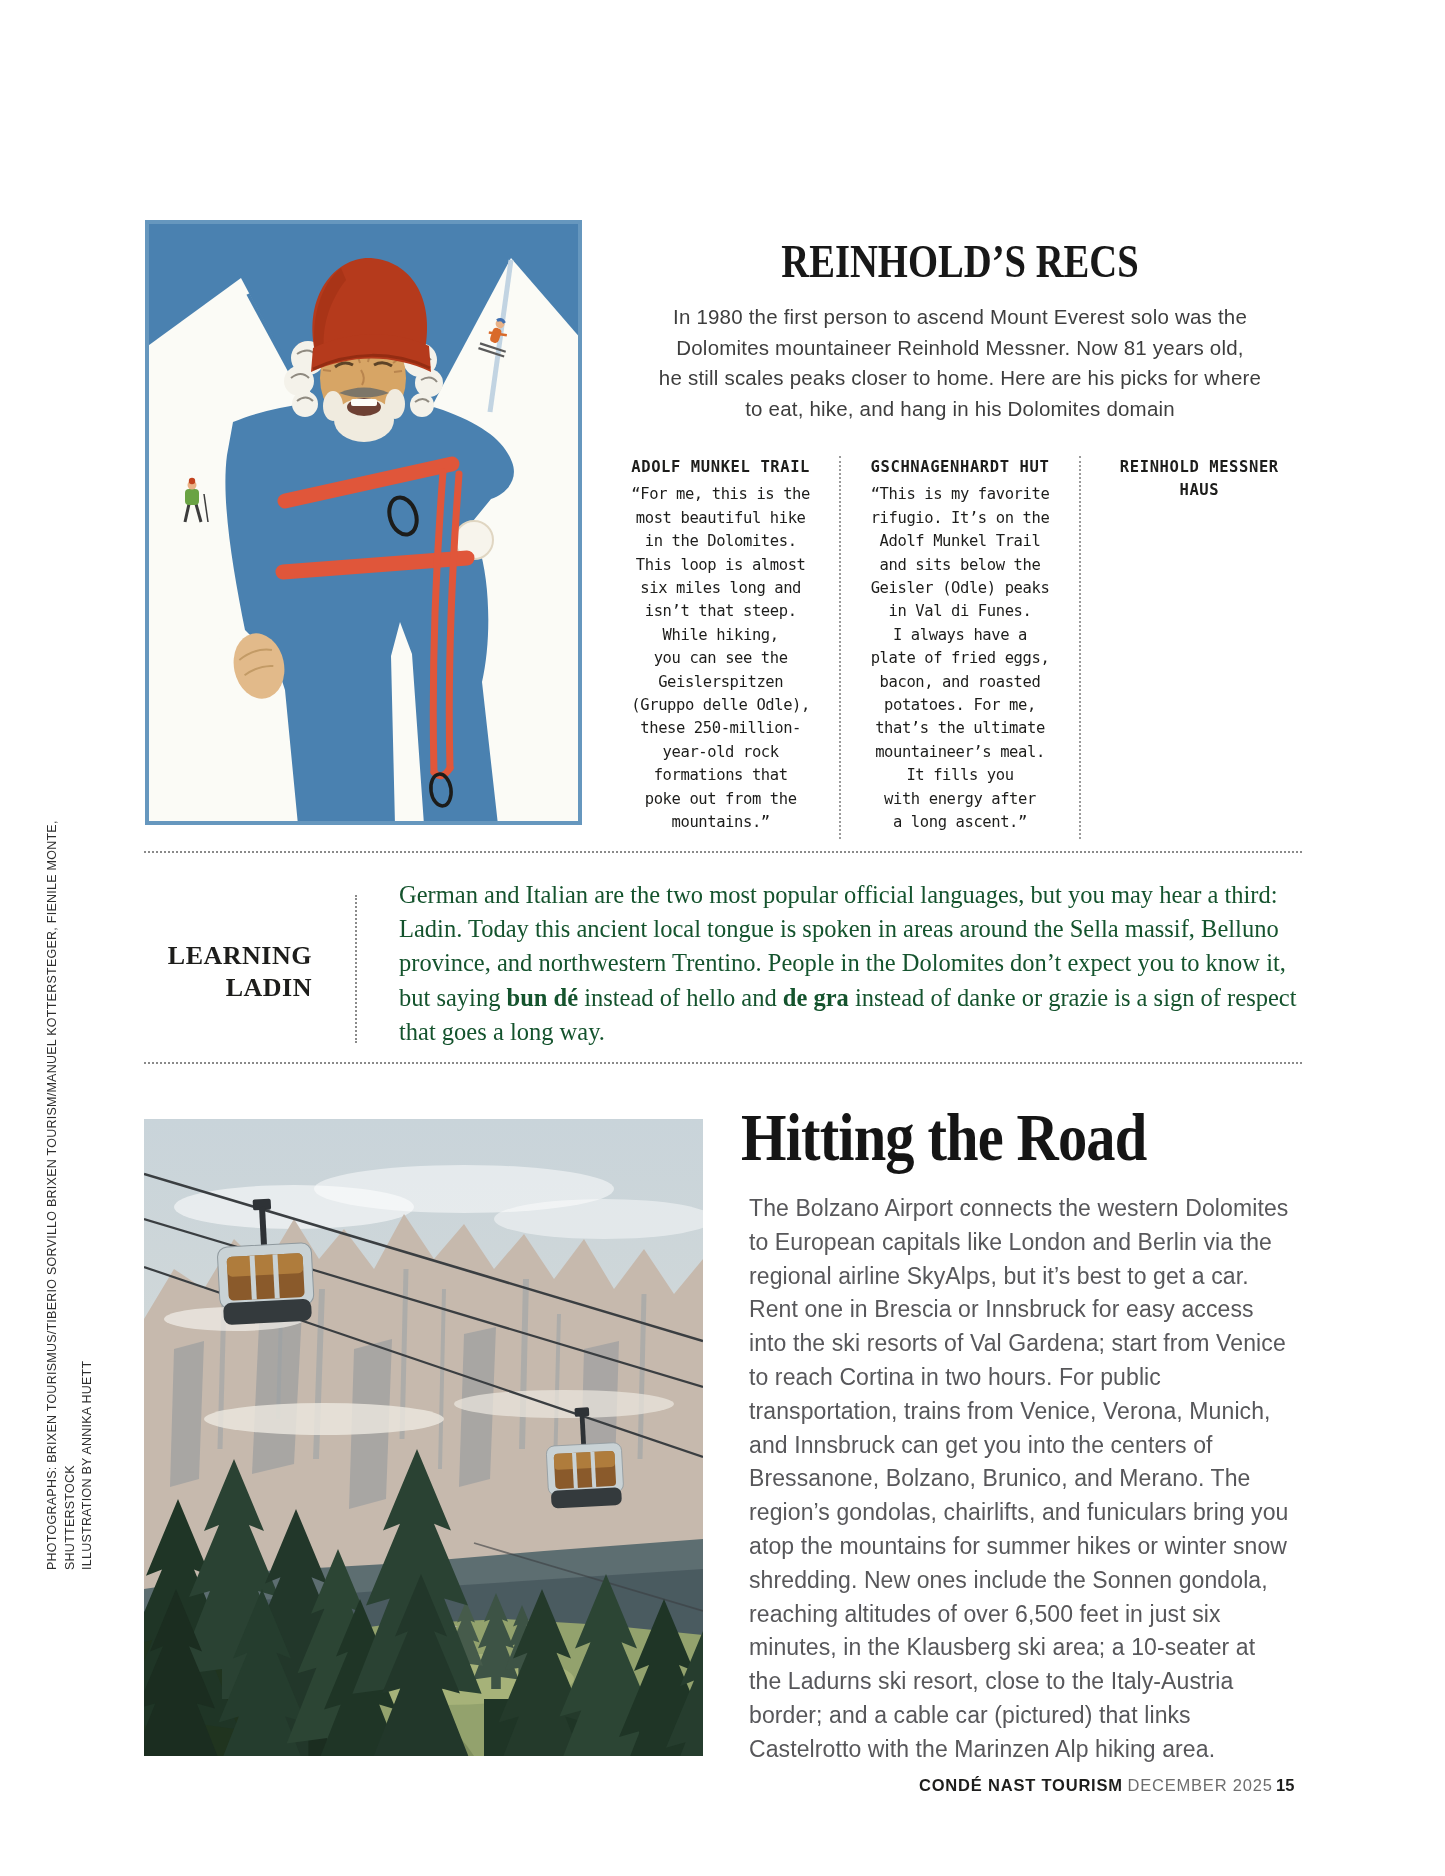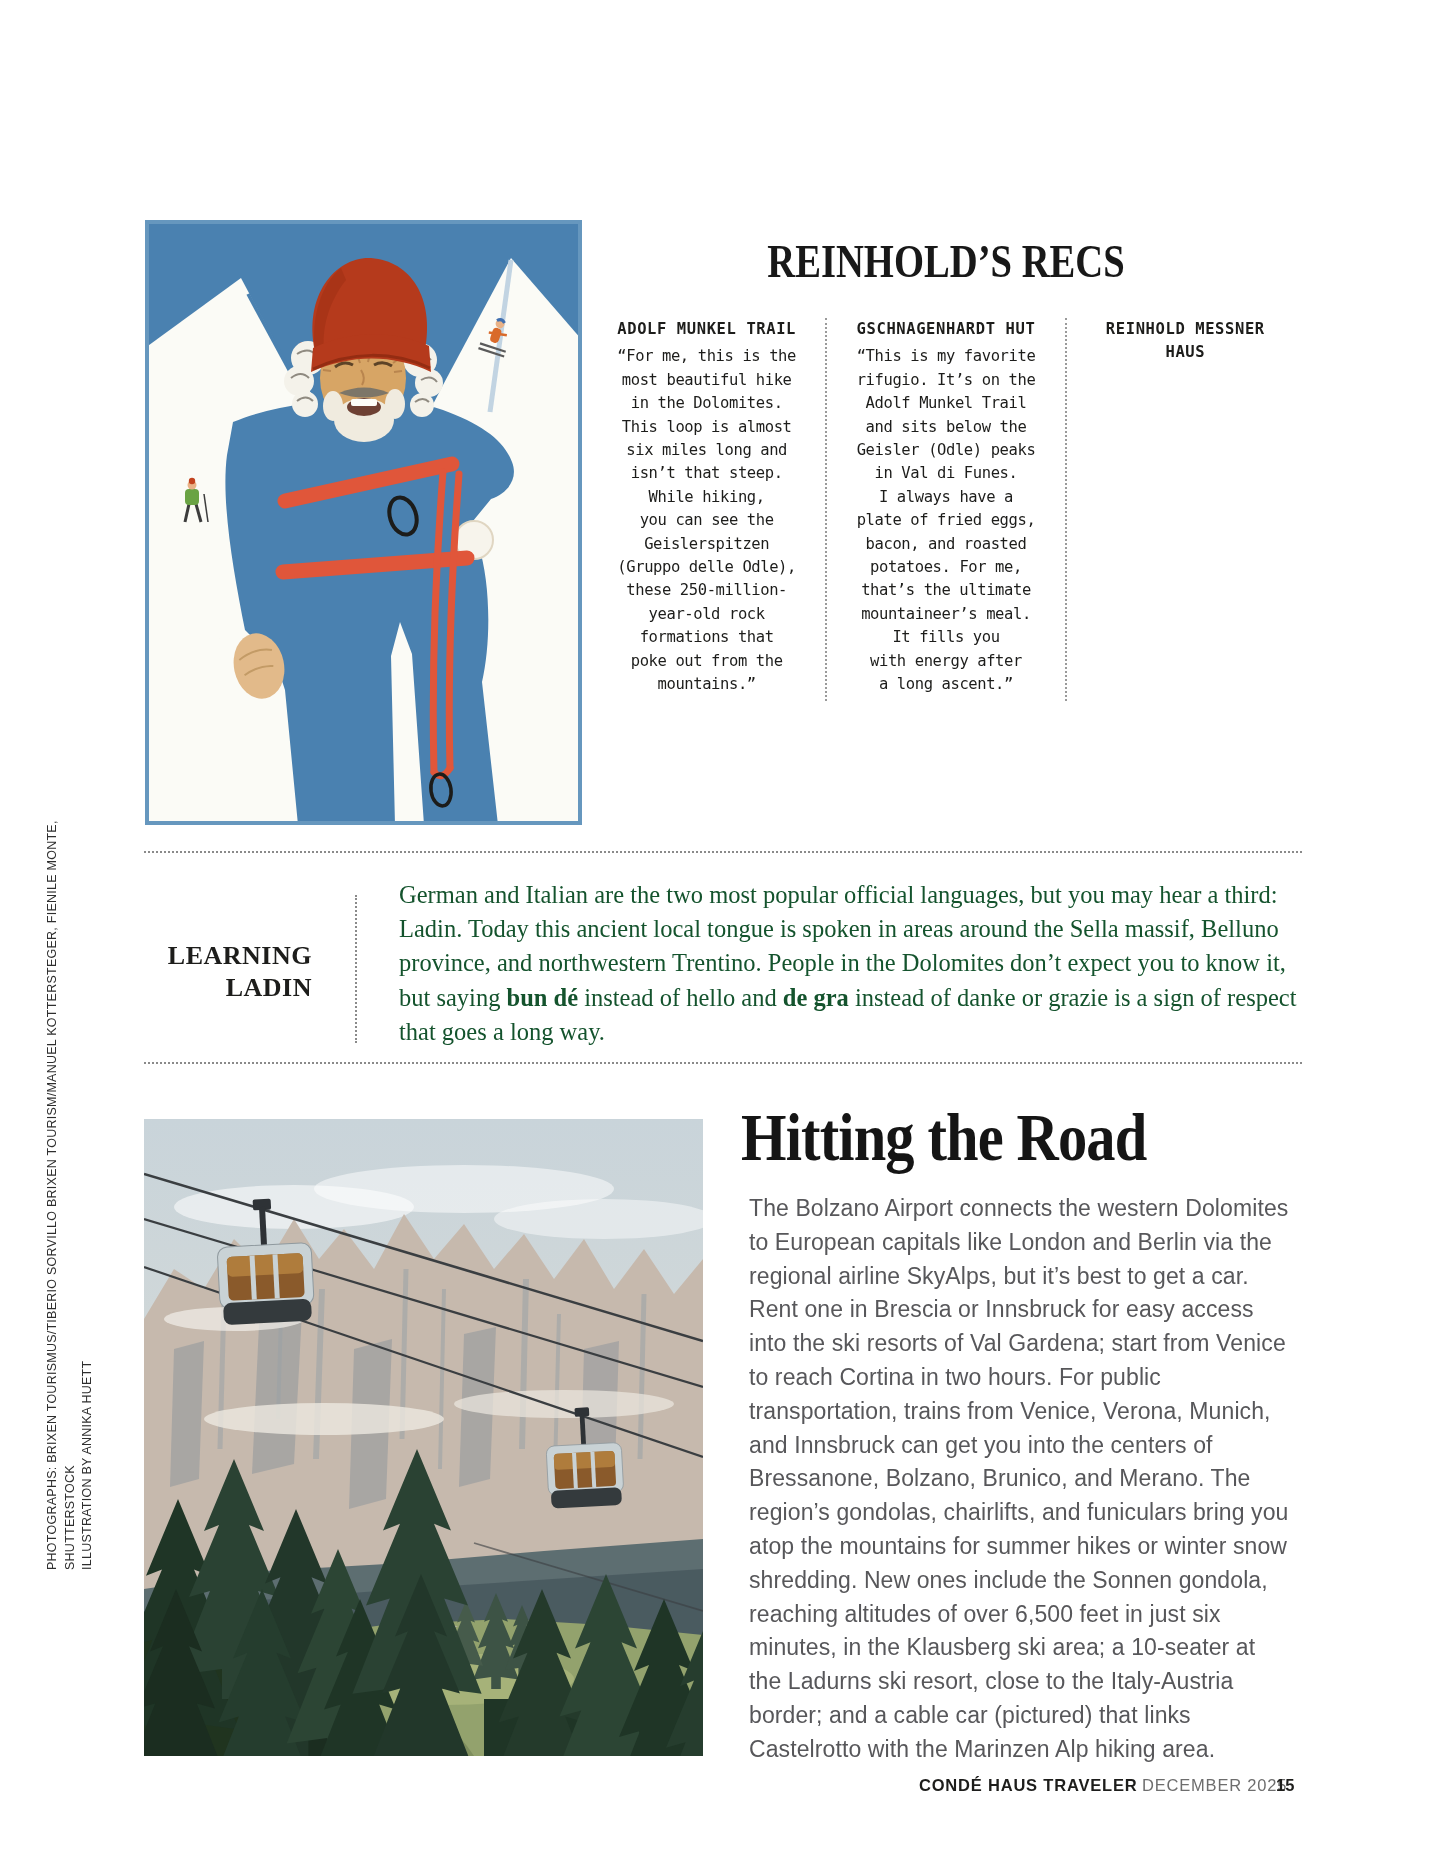--- a/index.html
+++ b/index.html
@@ -20,21 +20,21 @@
     font-size: 12.5px; line-height: 17.5px; letter-spacing: 0.25px;
     color: #2e2e2e;
   }
 
   
   .illustration { position:absolute; left:145px; top:220px; width:437px; height:605px; margin:0; }
   .photo { position:absolute; left:144px; top:1119px; width:559px; height:637px; margin:0; }
   figure svg { display:block; }
 
   
-  .recs { position:absolute; left:588px; top:238px; width:716px; text-align:center; }
+  .recs { position:absolute; left:602px; top:238px; width:716px; text-align:center; }
   .recs h1 {
     margin:0; color:#181818;
     font-family:"Liberation Serif", serif; font-weight:700; font-size:46px; line-height:48px;
     transform: scaleX(0.84); transform-origin:center;
     white-space:nowrap;
   }
   .recs .intro {
     margin:16px auto 0; width:660px;
     font-size:20.5px; line-height:30.5px; letter-spacing:0.2px;
     color:#3e3e3e; white-space:pre-line;
@@ -205,20 +205,24 @@
       </g>
       <ellipse cx="258" cy="296" rx="13" ry="19" transform="rotate(-18 258 296)" fill="none" stroke="#1c1c1a" stroke-width="4"></ellipse>
       <ellipse cx="296" cy="570" rx="10" ry="16" transform="rotate(-8 296 570)" fill="none" stroke="#1c1c1a" stroke-width="3.5"></ellipse>
 
       <rect x="2" y="2" width="433" height="601" fill="none" stroke="#6697be" stroke-width="4"></rect>
     </svg>
   </figure>
 
   <section class="recs">
     <h1>REINHOLD’S RECS</h1>
+    <p class="intro">In 1980 the first person to ascend Mount Everest solo was the
+Dolomites mountaineer Reinhold Messner. Now 81 years old,
+he still scales peaks closer to home. Here are his picks for where
+to eat, hike, and hang in his Dolomites domain</p>
     <div class="cols">
       <div class="col">
         <h3>ADOLF MUNKEL TRAIL</h3>
         <p>“For me, this is the
 most beautiful hike
 in the Dolomites.
 This loop is almost
 six miles long and
 isn’t that steep.
 While hiking,
@@ -370,18 +374,18 @@
       </g>
     </svg>
   </figure>
 
   <section class="road">
     <h2>Hitting the Road</h2>
     <p>The Bolzano Airport connects the western Dolomites to European capitals like London and Berlin via the regional airline SkyAlps, but it’s best to get a car. Rent one in Brescia or Innsbruck for easy access into the ski resorts of Val Gardena; start from Venice to reach Cortina in two hours. For public transportation, trains from Venice, Verona, Munich, and Innsbruck can get you into the centers of Bressanone, Bolzano, Brunico, and Merano. The region’s gondolas, chairlifts, and funiculars bring you atop the mountains for summer hikes or winter snow shredding. New ones include the Sonnen gondola, reaching altitudes of over 6,500 feet in just six minutes, in the Klausberg ski area; a 10-seater at the Ladurns ski resort, close to the Italy-Austria border; and a cable car (pictured) that links Castelrotto with the Marinzen Alp hiking area.</p>
   </section>
 
   <div class="footer-left">
-    <span class="mag">CONDÉ HAUS TRAVELER</span>
+    <span class="mag">CONDÉ NAST TOURISM</span>
     <span class="issue">DECEMBER 2025</span>
   </div>
   <div class="folio">15</div>
 
 </div>
 
 </body></html>

